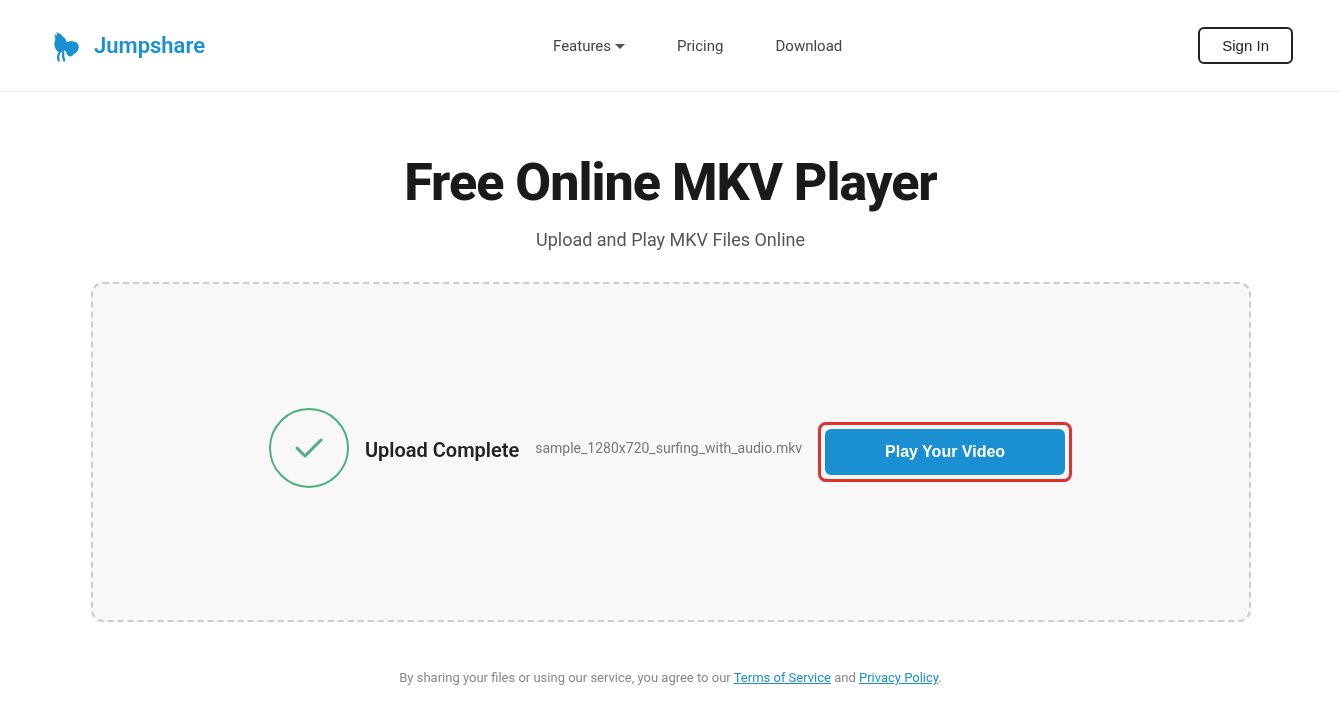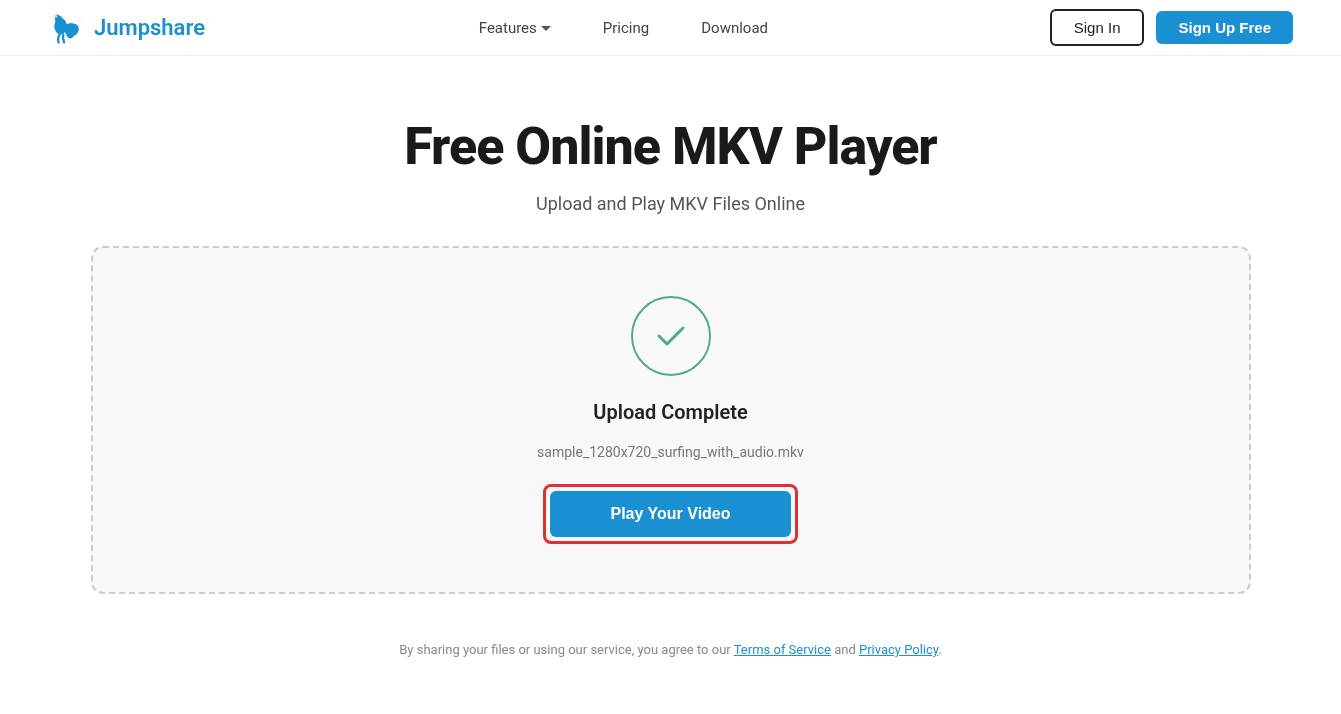--- a/index.html
+++ b/index.html
@@ -14,21 +14,21 @@
       color: #1a1a1a;
       min-height: 714px;
     }
 
     
     header {
       display: flex;
       align-items: center;
       justify-content: space-between;
       padding: 0 48px;
-      height: 56px;
+      height: 92px;
       border-bottom: 1px solid #f0f0f0;
     }
 
     .logo-area {
       display: flex;
       align-items: center;
       gap: 10px;
       text-decoration: none;
     }
 
@@ -128,21 +128,21 @@
 
     
     .upload-box {
       width: 1160px;
       max-width: 100%;
       min-height: 340px;
       border: 2px dashed #ccc;
       border-radius: 12px;
       background: #f8f8f8;
       display: flex;
-      flex-direction: column;
+      flex-direction: row;
       align-items: center;
       justify-content: center;
       padding: 48px 40px;
       gap: 16px;
     }
 
     
     .check-circle {
       width: 80px;
       height: 80px;
@@ -229,21 +229,20 @@
     <a class="nav-link features-link" href="#">
       <span>Features</span>
       <span class="chevron-down"></span>
     </a>
     <a class="nav-link" href="#">Pricing</a>
     <a class="nav-link" href="#">Download</a>
   </nav>
 
   <div class="nav-buttons">
     <button class="btn-signin">Sign In</button>
-    <button class="btn-signup">Sign Up Free</button>
   </div>
 </header>
 
 <main>
   <h1 class="page-title">Free Online MKV Player</h1>
   <p class="page-subtitle">Upload and Play MKV Files Online</p>
 
   <div class="upload-box">
 
     <div class="check-circle">

